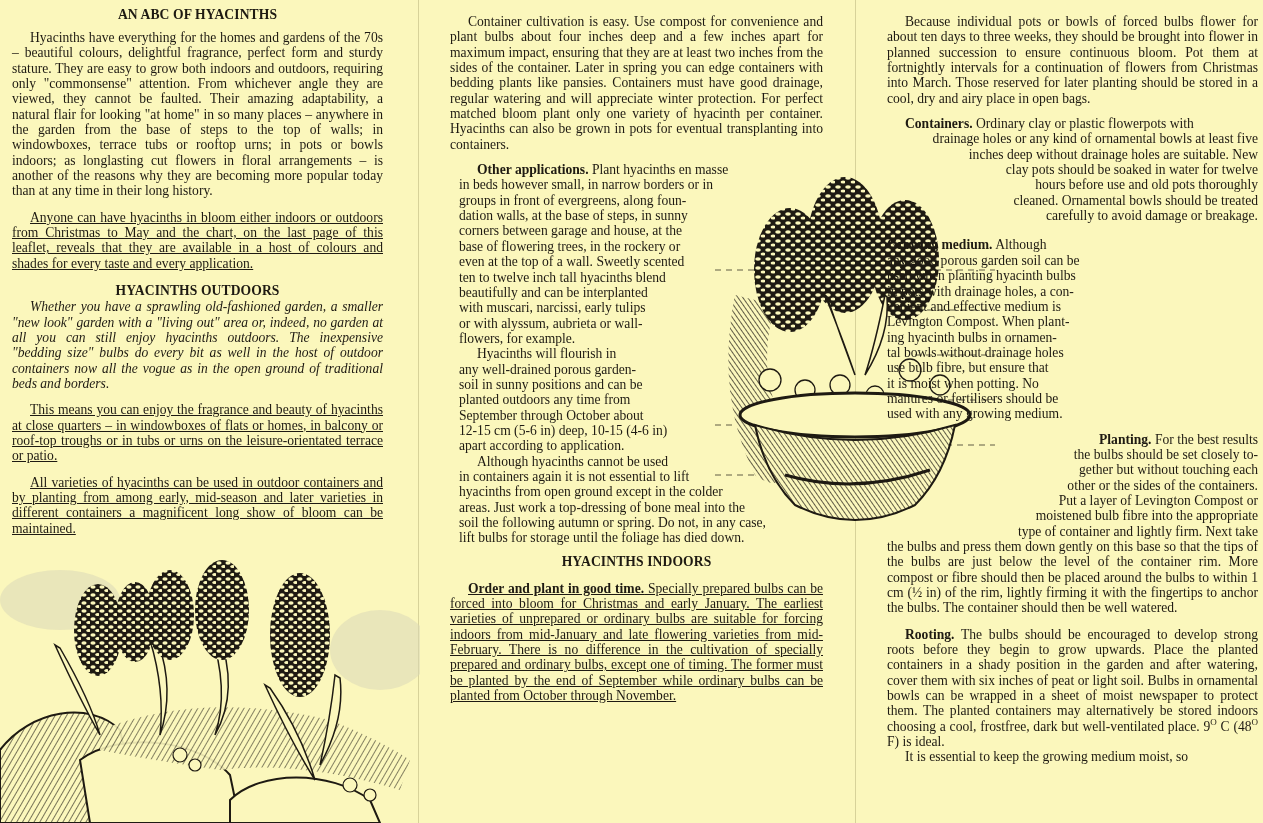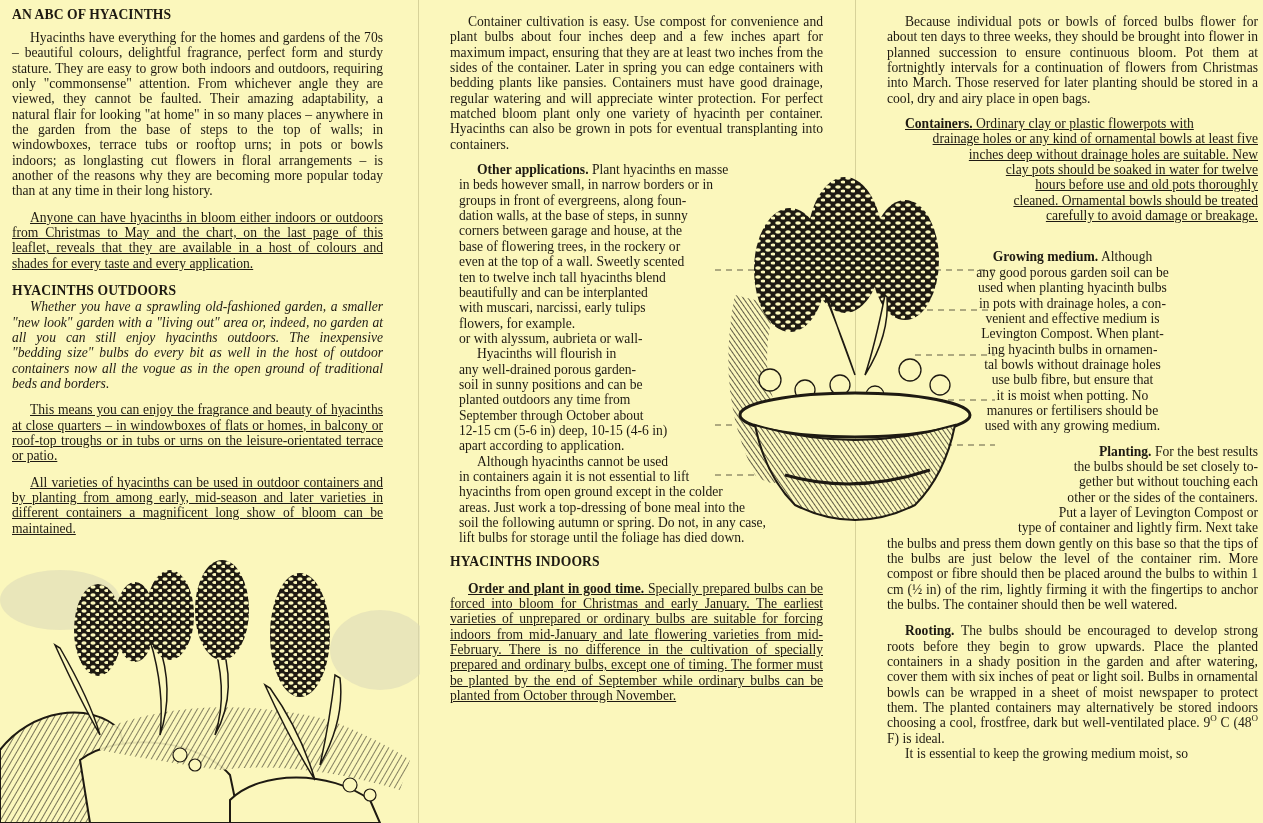--- a/index.html
+++ b/index.html
@@ -6,21 +6,21 @@
   body {
     width: 1263px; height: 823px; overflow: hidden; position: relative;
     background: #fbf7bc;
     font-family: "Liberation Serif", "DejaVu Serif", serif;
     color: #1e1a12;
   }
   .panel { position: absolute; top: 0; height: 823px; }
   .fold { position: absolute; top: 0; width: 1px; height: 823px; background: rgba(150,140,90,0.35); }
   p { margin: 0; font-size: 13.6px; line-height: 15.35px; text-align: justify; text-indent: 18px; }
   .gap { margin-top: 11px; text-decoration: underline; }
-  h2 { margin: 0; font-size: 13.6px; font-weight: bold; line-height: 16px; letter-spacing: 0.1px; }
+  h2 { margin: 0; font-size: 13.6px; font-weight: bold; text-align: center; line-height: 16px; letter-spacing: 0.1px; }
   b.lead { font-weight: bold; }
   sup { font-size: 9px; line-height: 0; }
   .art { position: absolute; }
 </style>
 </head>
 <body>
 
 <div class="fold" style="left:418px;"></div>
 <div class="fold" style="left:855px;"></div>
 
@@ -90,22 +90,22 @@
     </div>
     <div>in beds however small, in narrow borders or in</div>
     <div>groups in front of evergreens, along foun-</div>
     <div>dation walls, at the base of steps, in sunny</div>
     <div>corners between garage and house, at the</div>
     <div>base of flowering trees, in the rockery or</div>
     <div>even at the top of a wall. Sweetly scented</div>
     <div>ten to twelve inch tall hyacinths blend</div>
     <div>beautifully and can be interplanted</div>
     <div>with muscari, narcissi, early tulips</div>
+    <div>or with alyssum, aubrieta or wall-</div>
     <div>flowers, for example.</div>
-    <div>or with alyssum, aubrieta or wall-</div>
 
     <div style="text-indent:18px;">Hyacinths will flourish in</div>
     <div>any well-drained porous garden-</div>
     <div>soil in sunny positions and can be</div>
     <div>planted outdoors any time from</div>
     <div>September through October about</div>
     <div>12-15 cm (5-6 in) deep, 10-15 (4-6 in)</div>
     <div>apart according to application.</div>
 
     <div style="text-indent:18px;">Although hyacinths cannot be used</div>
@@ -167,34 +167,34 @@
     <ellipse cx="140" cy="240" rx="115" ry="22" fill="#fbf7bc" stroke="#1e1a12" stroke-width="3"></ellipse>
 
     <path d="M40,250 Q50,300 80,330 Q140,360 200,330 Q230,300 240,250 Q140,280 40,250 Z" fill="url(#hatch2)" stroke="#1e1a12" stroke-width="2"></path>
     <path d="M70,300 Q140,320 215,295" stroke="#1e1a12" stroke-width="3" fill="none"></path>
   </svg>
 </div>
 
 <div class="panel" style="left:887px; width:371px; top:14px; font-size:13.6px; line-height:15.35px;">
   <p>Because individual pots or bowls of forced bulbs flower for about ten days to three weeks, they should be brought into flower in planned succession to ensure continuous bloom. Pot them at fortnightly intervals for a continuation of flowers from Christmas into March. Those reserved for later planting should be stored in a cool, dry and airy place in open bags.</p>
 
-  <div style="margin-top:10px; text-align:right;text-decoration:underline;">
+  <div style="margin-top:10px; text-align:right;">
     <div style="text-align:justify; text-indent:18px;">
       <b class="lead">Containers.</b>
       <span>Ordinary clay or plastic flowerpots with</span>
     </div>
     <div>drainage holes or any kind of ornamental bowls at least five</div>
     <div>inches deep without drainage holes are suitable. New</div>
     <div>clay pots should be soaked in water for twelve</div>
     <div>hours before use and old pots thoroughly</div>
     <div>cleaned. Ornamental bowls should be treated</div>
     <div>carefully to avoid damage or breakage.</div>
   </div>
 
-  <div style="margin-top:26px; text-align:center;">
+  <div style="margin-top:14px; text-align:left;">
     <div>
       <b class="lead">Growing medium.</b>
       <span>Although</span>
     </div>
     <div>any good porous garden soil can be</div>
     <div>used when planting hyacinth bulbs</div>
     <div>in pots with drainage holes, a con-</div>
     <div>venient and effective medium is</div>
     <div>Levington Compost. When plant-</div>
     <div>ing hyacinth bulbs in ornamen-</div>
@@ -207,19 +207,20 @@
 
   <div style="margin-top:10px; text-align:right;">
     <div>
       <b class="lead">Planting.</b>
       <span>For the best results</span>
     </div>
     <div>the bulbs should be set closely to-</div>
     <div>gether but without touching each</div>
     <div>other or the sides of the containers.</div>
     <div>Put a layer of Levington Compost or</div>
+    <div>moistened bulb fibre into the appropriate</div>
     <div>type of container and lightly firm. Next take</div>
     <p style="text-indent:0;">the bulbs and press them down gently on this base so that the tips of the bulbs are just below the level of the container rim. More compost or fibre should then be placed around the bulbs to within 1 cm (½ in) of the rim, lightly firming it with the fingertips to anchor the bulbs. The container should then be well watered.</p>
   </div>
 
   <p style="margin-top:11px;"><b class="lead">Rooting.</b><span> The bulbs should be encouraged to develop strong roots before they begin to grow upwards. Place the planted containers in a shady position in the garden and after watering, cover them with six inches of peat or light soil. Bulbs in ornamental bowls can be wrapped in a sheet of moist newspaper to protect them. The planted containers may alternatively be stored indoors choosing a cool, frostfree, dark but well-ventilated place. 9</span><sup>O</sup><span> C (48</span><sup>O</sup><span> F) is ideal.</span></p>
   <p>It is essential to keep the growing medium moist, so</p>
 </div>
 
 </body></html>

